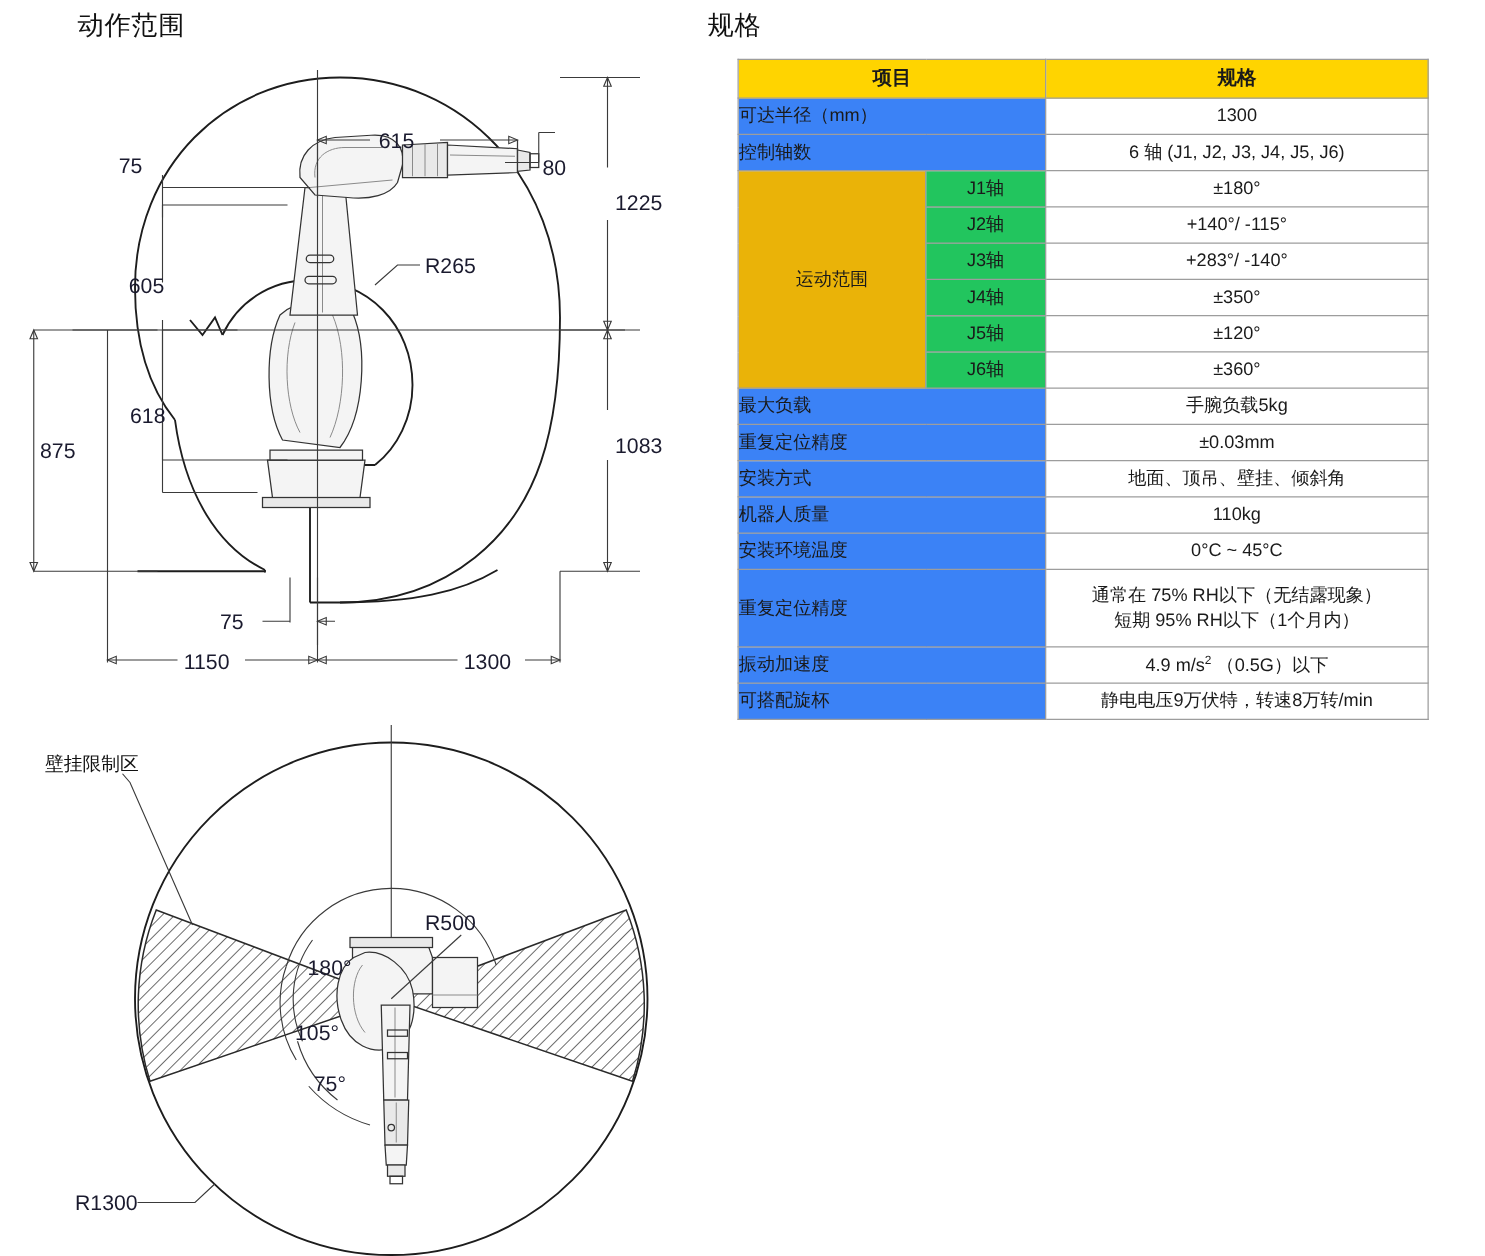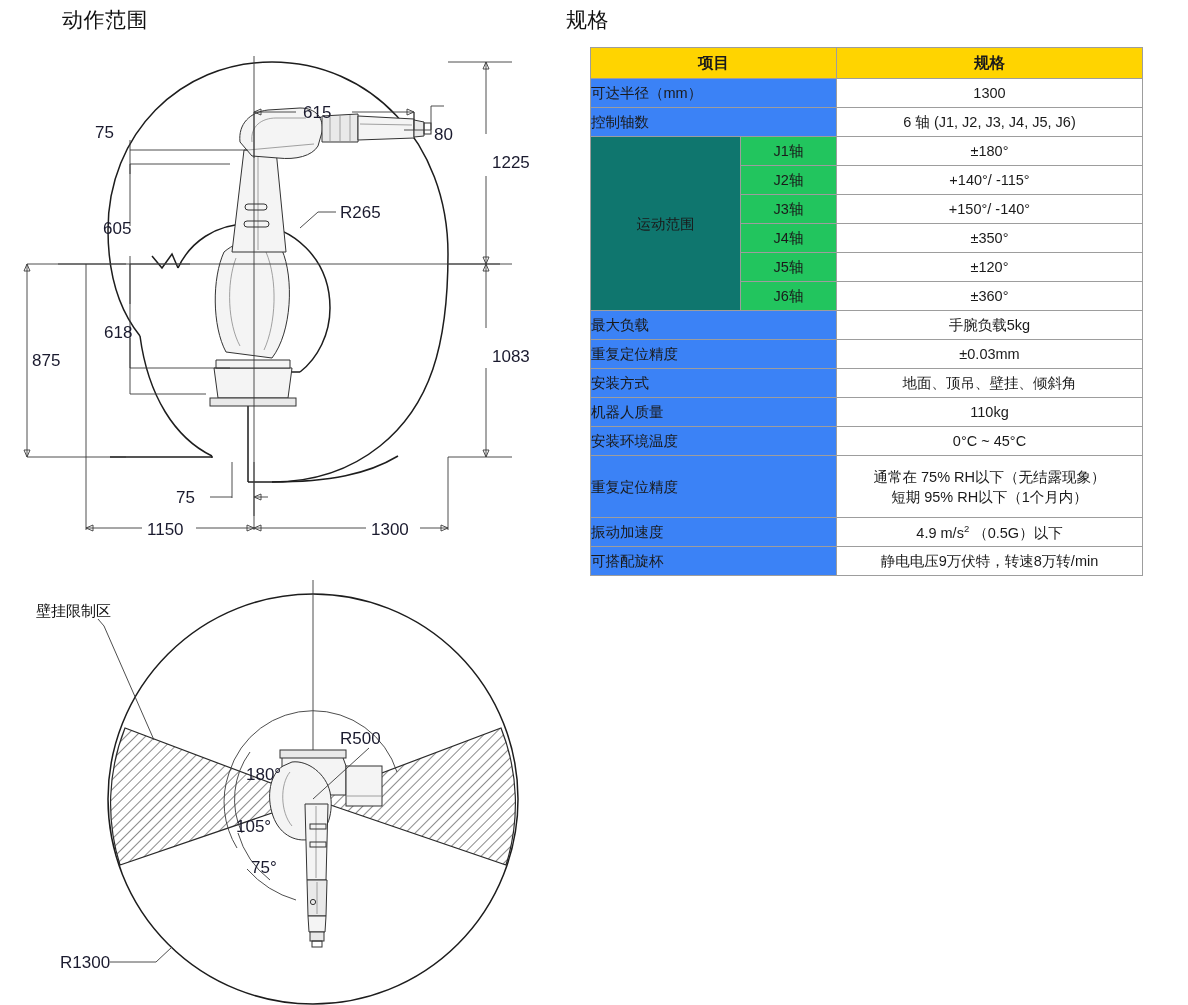--- a/index.html
+++ b/index.html
@@ -59,21 +59,21 @@
     text-align: center;
   }
   td.label {
     background: #3b82f6;
     height: 29px;
     padding-left: 16px;
     text-align: left;
     font-size: 14.5px;
   }
   td.label-mid {
-    background: #0f766e;
+    background: #eab308;
     text-align: center;
     vertical-align: middle;
     font-size: 14.5px;
   }
   td.axis {
     background: #22c55e;
     text-align: center;
     height: 28px;
     font-size: 14.5px;
   }
@@ -390,21 +390,21 @@
           <td class="label-mid" rowspan="6">运动范围</td>
           <td class="axis">J1轴</td>
           <td class="value">±180°</td>
         </tr>
         <tr>
           <td class="axis">J2轴</td>
           <td class="value">+140°/ -115°</td>
         </tr>
         <tr>
           <td class="axis">J3轴</td>
-          <td class="value">+150°/ -140°</td>
+          <td class="value">+283°/ -140°</td>
         </tr>
         <tr>
           <td class="axis">J4轴</td>
           <td class="value">±350°</td>
         </tr>
         <tr>
           <td class="axis">J5轴</td>
           <td class="value">±120°</td>
         </tr>
         <tr>

